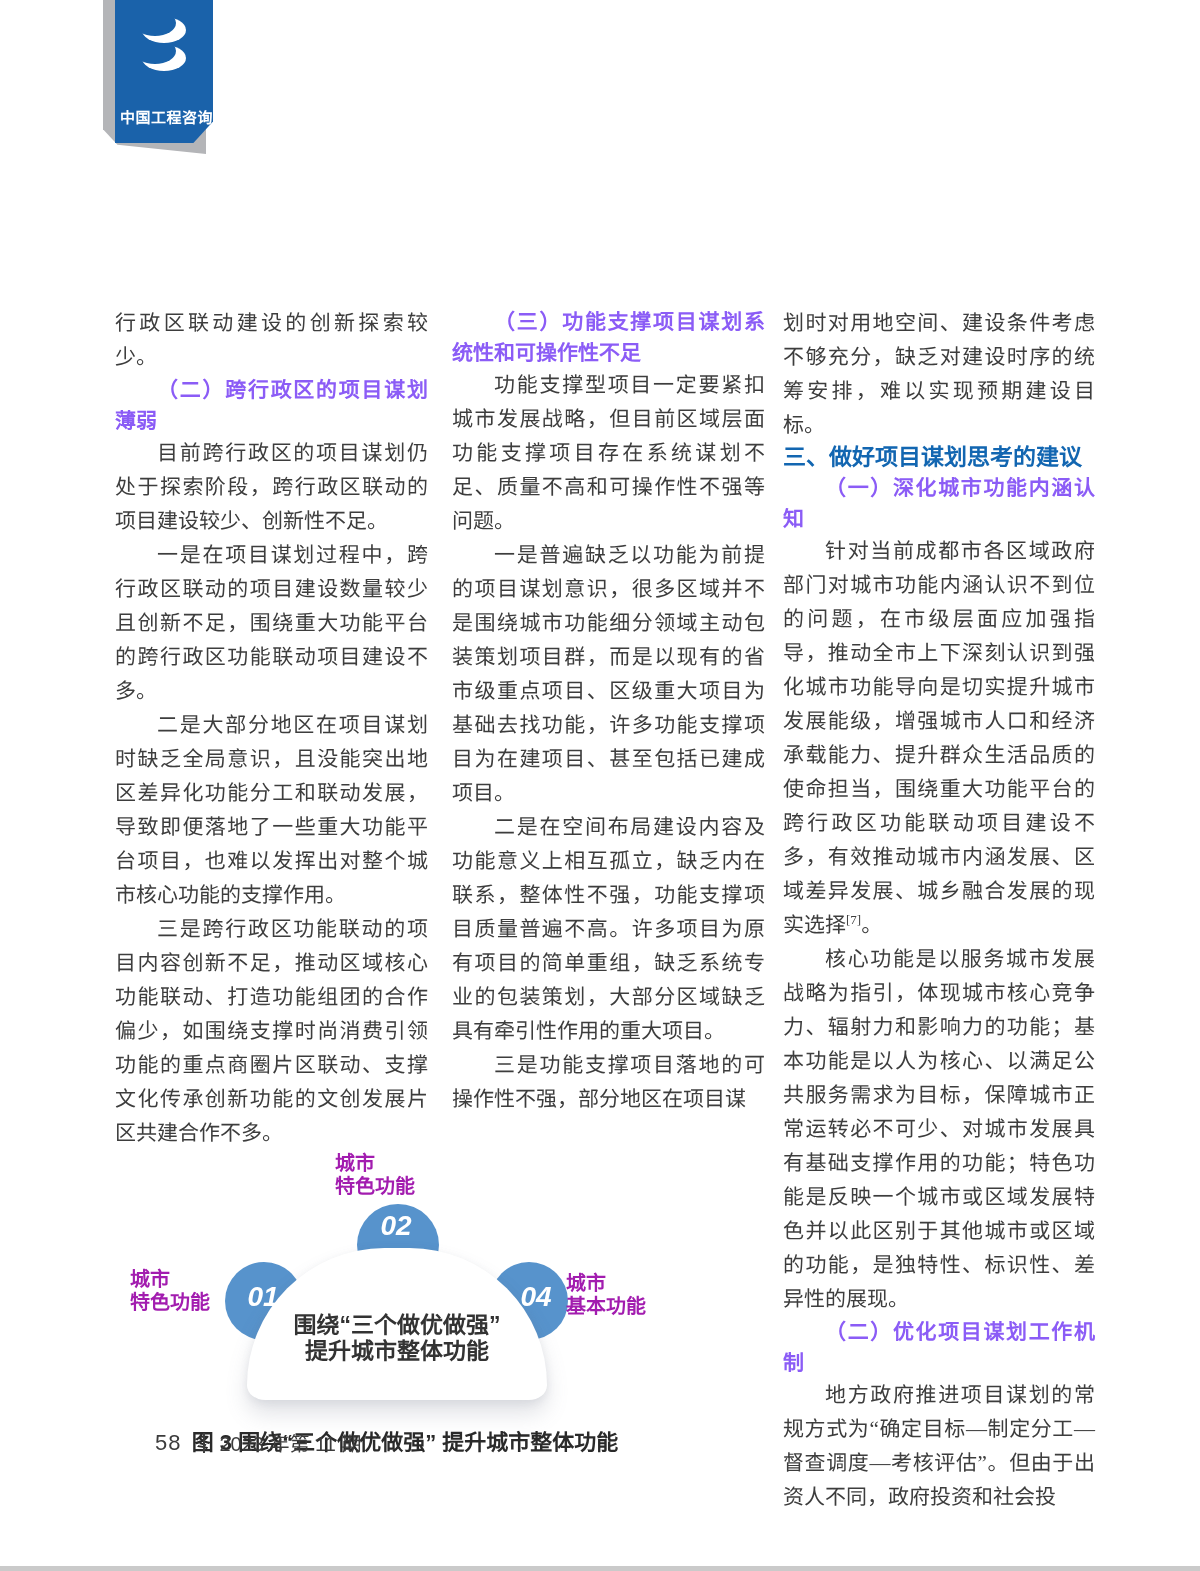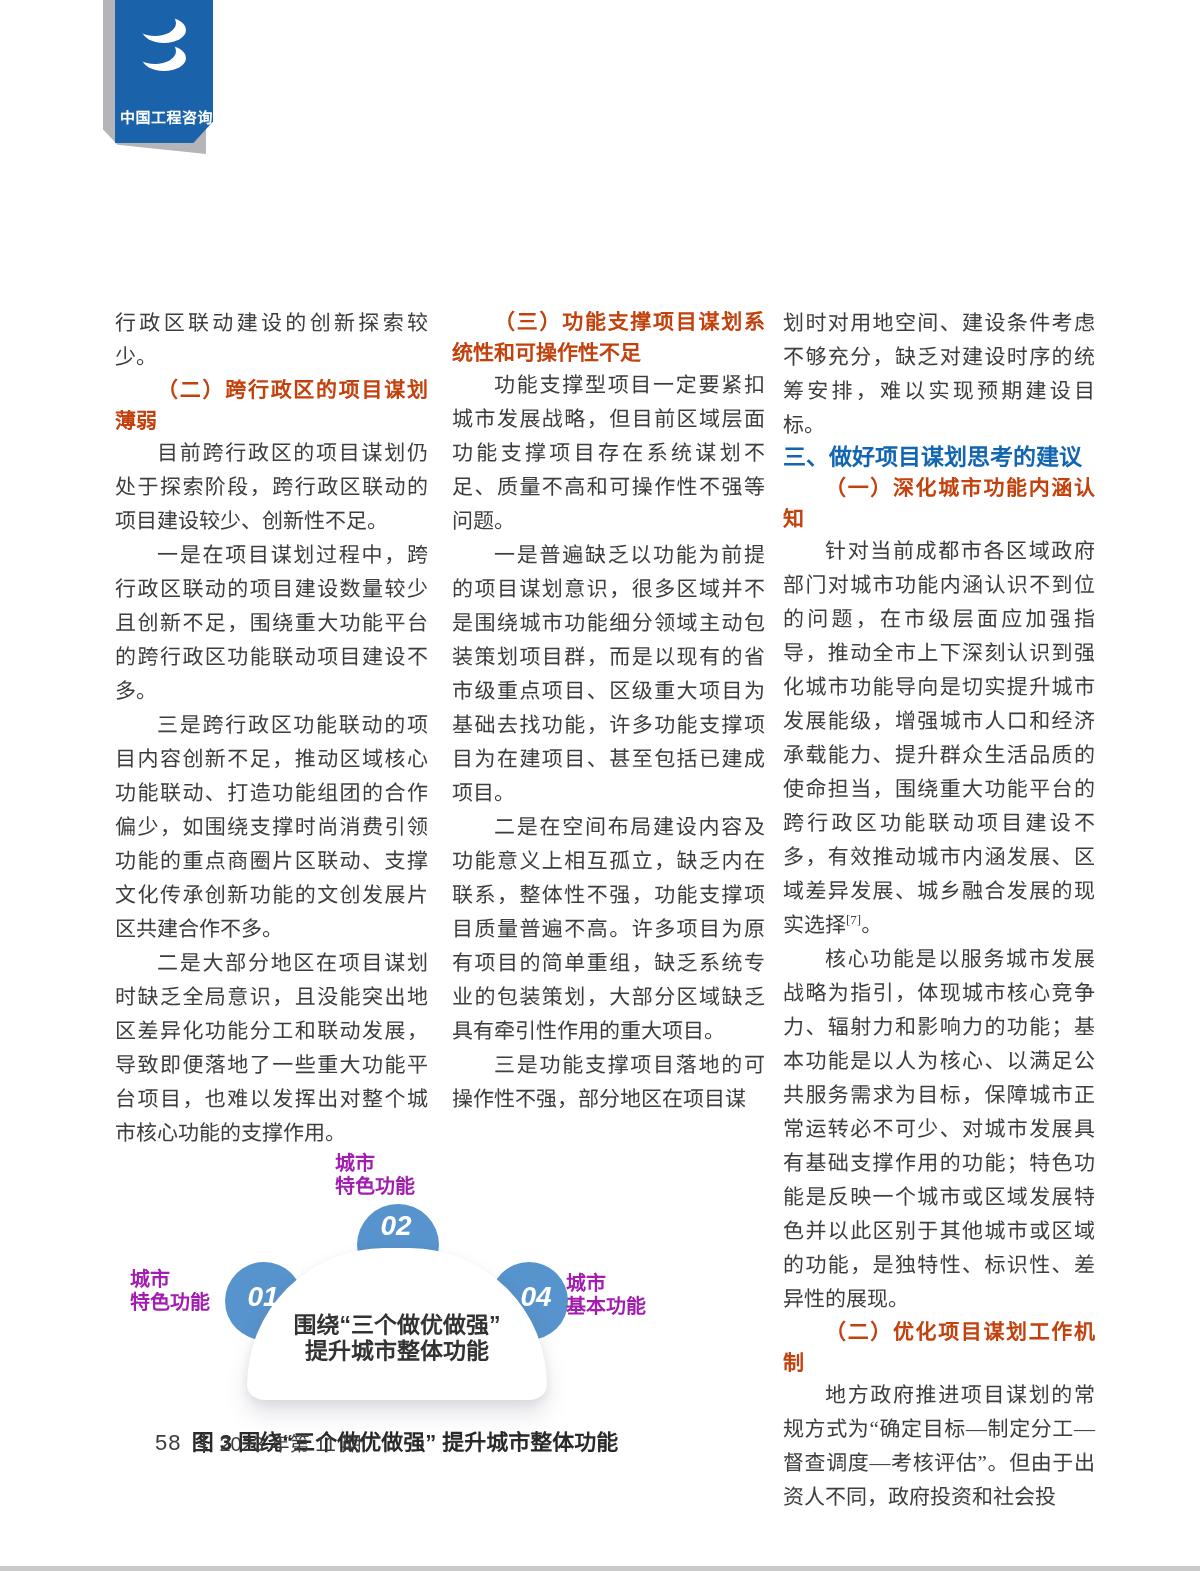--- a/index.html
+++ b/index.html
@@ -33,21 +33,21 @@
     font-size:21px; line-height:34px; color:#3d3d3d;
     text-align:justify; text-justify:inter-ideograph;
   }
   #col1 { left:115px; }
   #col2 { left:452px; }
   #col3 { left:783px; width:312px; }
   .col p { margin:0; }
   .ind { text-indent:2em; }
   .hsub {
     font-family:"Liberation Sans", sans-serif;
-    font-weight:bold; color:#c2410c; text-indent:2em;
+    font-weight:bold; color:#8b5cf6; text-indent:2em;
     line-height:31px; margin:11px 0 10px;
   }
   .hsub.first { margin-top:0; }
   .hsec {
     font-family:"Liberation Sans", sans-serif;
     font-weight:bold; color:#1266b1; font-size:23px;
     line-height:30px; margin:33px 0 31px; text-indent:0;
   }
   sup.ref { font-size:13px; line-height:0; }
 
@@ -126,22 +126,22 @@
       </svg>
     </span>
     <div class="logo-text">中国工程咨询</div>
   </div>
 
   <div class="col" id="col1">
     <p>行政区联动建设的创新探索较少。</p>
     <p class="hsub">（二）跨行政区的项目谋划薄弱</p>
     <p class="ind">目前跨行政区的项目谋划仍处于探索阶段，跨行政区联动的项目建设较少、创新性不足。</p>
     <p class="ind">一是在项目谋划过程中，跨行政区联动的项目建设数量较少且创新不足，围绕重大功能平台的跨行政区功能联动项目建设不多。</p>
+    <p class="ind">二是大部分地区在项目谋划时缺乏全局意识，且没能突出地区差异化功能分工和联动发展，导致即便落地了一些重大功能平台项目，也难以发挥出对整个城市核心功能的支撑作用。</p>
     <p class="ind">三是跨行政区功能联动的项目内容创新不足，推动区域核心功能联动、打造功能组团的合作偏少，如围绕支撑时尚消费引领功能的重点商圈片区联动、支撑文化传承创新功能的文创发展片区共建合作不多。</p>
-    <p class="ind">二是大部分地区在项目谋划时缺乏全局意识，且没能突出地区差异化功能分工和联动发展，导致即便落地了一些重大功能平台项目，也难以发挥出对整个城市核心功能的支撑作用。</p>
   </div>
 
   <div class="col" id="col2">
     <p class="hsub first">（三）功能支撑项目谋划系统性和可操作性不足</p>
     <p class="ind">功能支撑型项目一定要紧扣城市发展战略，但目前区域层面功能支撑项目存在系统谋划不足、质量不高和可操作性不强等问题。</p>
     <p class="ind">一是普遍缺乏以功能为前提的项目谋划意识，很多区域并不是围绕城市功能细分领域主动包装策划项目群，而是以现有的省市级重点项目、区级重大项目为基础去找功能，许多功能支撑项目为在建项目、甚至包括已建成项目。</p>
     <p class="ind">二是在空间布局建设内容及功能意义上相互孤立，缺乏内在联系，整体性不强，功能支撑项目质量普遍不高。许多项目为原有项目的简单重组，缺乏系统专业的包装策划，大部分区域缺乏具有牵引性作用的重大项目。</p>
     <p class="ind">三是功能支撑项目落地的可操作性不强，部分地区在项目谋</p>
   </div>
 

